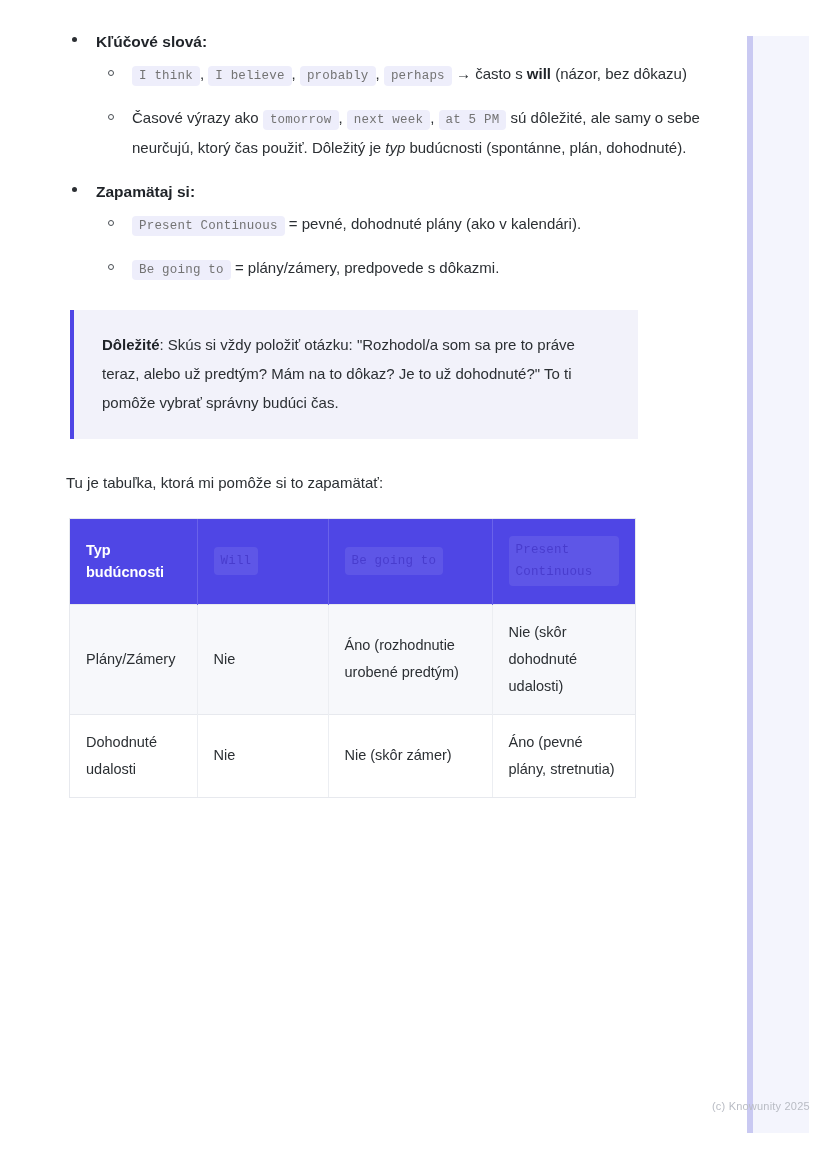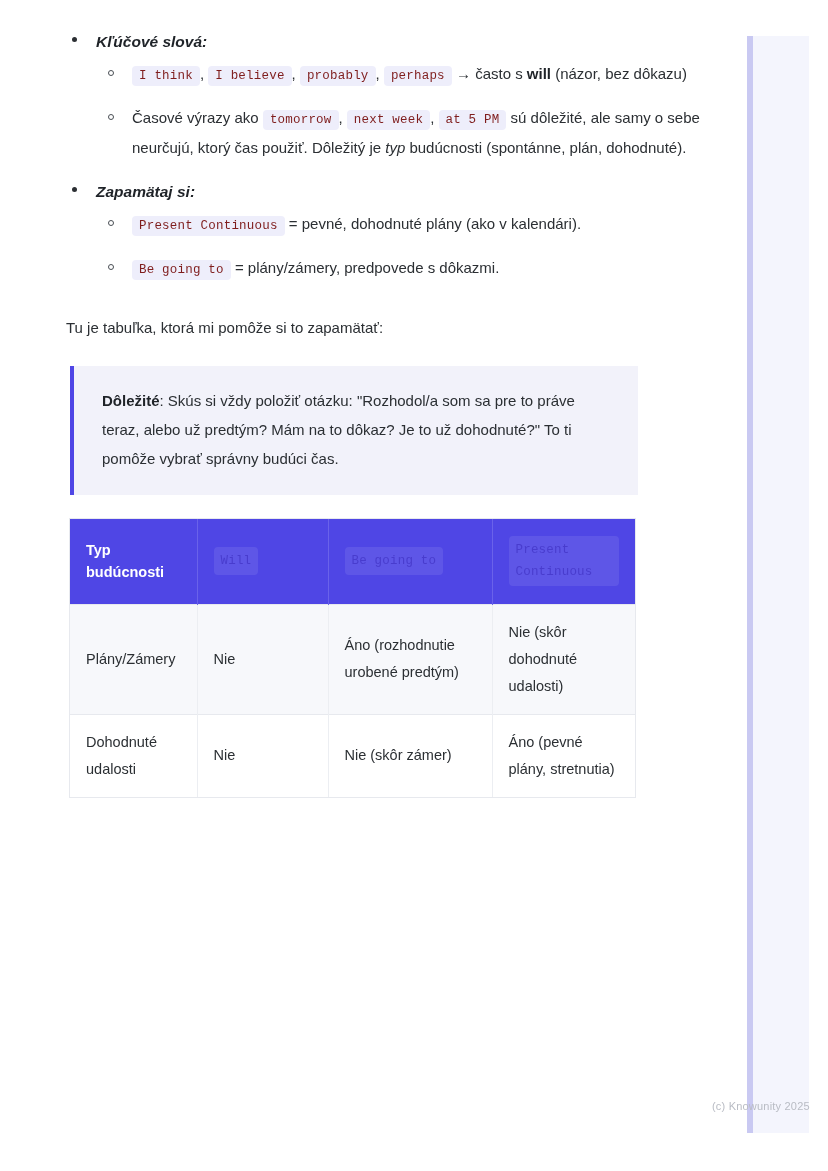--- a/index.html
+++ b/index.html
@@ -50,21 +50,20 @@
     top: 7px;
     width: 5px; height: 5px;
     border-radius: 50%;
     background: #2b2f33;
   }
   .lvl1-label {
     font-weight: bold;
     font-size: 15.5px;
     line-height: 24px;
     color: #1f2328;
-    font-style: italic;
   }
 
   ul.lvl2 {
     list-style: none;
     margin: 6px 0 0 0;
     padding: 0;
   }
   li.lvl2 {
     position: relative;
     padding-left: 36px;
@@ -81,21 +80,21 @@
     border-radius: 50%;
     border: 1.3px solid #4a4f55;
     background: transparent;
   }
 
   
   code.chip {
     font-family: "Liberation Mono", monospace;
     font-size: 12.5px;
     background: #eeeefb;
-    color: #7f1d1d;
+    color: #737373;
     padding: 3px 7px;
     border-radius: 4px;
     white-space: nowrap;
     letter-spacing: .2px;
   }
   .arrow { color: #2b2f33; }
   b.strong { font-weight: bold; color: #1f2328; }
   i.em { font-style: italic; }
 
   
@@ -229,25 +228,25 @@
         </li>
         <li class="lvl2">
           <span class="bullet-o"></span>
           <code class="chip">Be going to</code><span> = plány/zámery, predpovede s dôkazmi.</span>
         </li>
       </ul>
     </li>
 
   </ul>
 
-  <div id="table-intro">Tu je tabuľka, ktorá mi pomôže si to zapamätať:</div>
-
   <div id="callout">
     <p><b class="strong">Dôležité</b><span>: Skús si vždy položiť otázku: "Rozhodol/a som sa pre to práve teraz, alebo už predtým? Mám na to dôkaz? Je to už dohodnuté?" To ti pomôže vybrať správny budúci čas.</span></p>
   </div>
+
+  <div id="table-intro">Tu je tabuľka, ktorá mi pomôže si to zapamätať:</div>
 
   <div id="tbl-wrap">
     <table>
       <colgroup>
         <col class="c0">
           <col class="c1">
           <col class="c2">
           <col class="c3">
       </colgroup>
       <thead>

